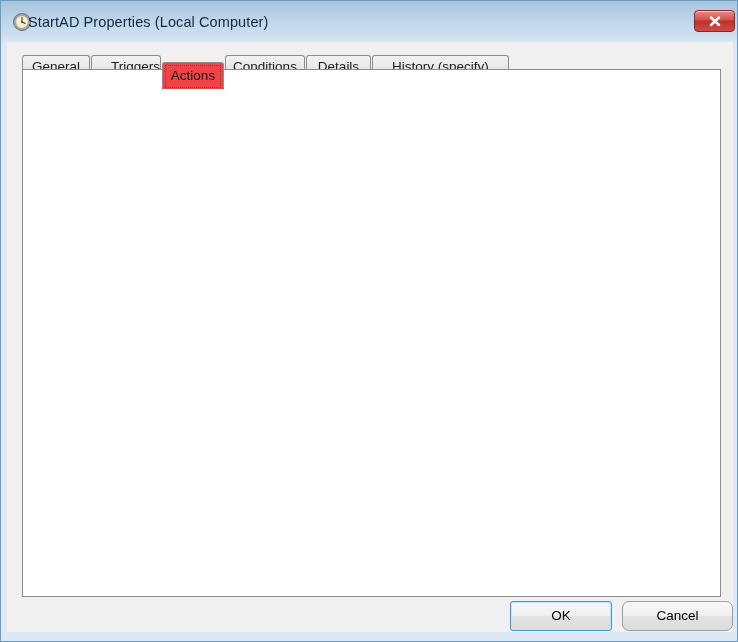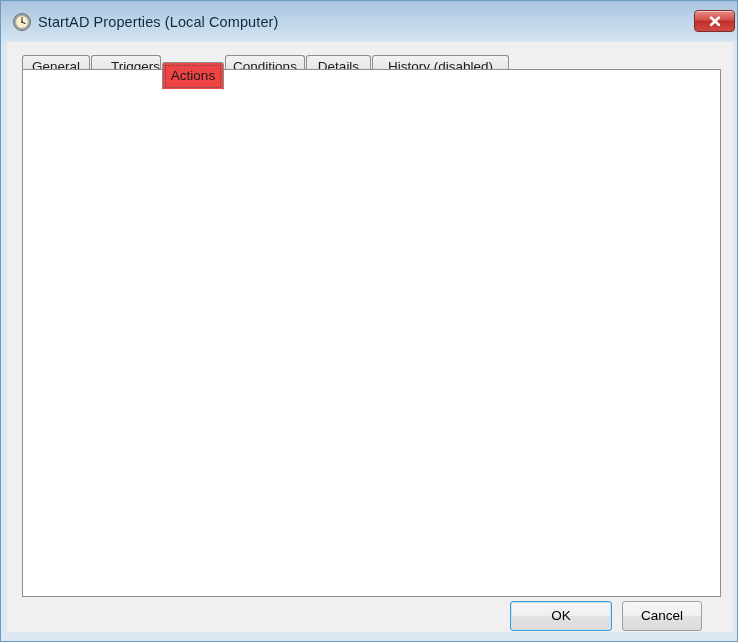--- a/index.html
+++ b/index.html
@@ -35,21 +35,21 @@
     width: 730px;
     height: 38px;
   }
   .title-icon {
     position: absolute;
     left: 7px; top: 9px;
     width: 20px; height: 20px;
   }
   .title-text {
     position: absolute;
-    left: 33px; top: 9px;
+    left: 23px; top: 9px;
     font-size: 14.5px;
     color: #102a45;
     line-height: 20px;
     white-space: nowrap;
     letter-spacing: 0.1px;
     text-align: right;
   }
   .close-btn {
     position: absolute;
     left: 689px; top: 7px;
@@ -254,21 +254,21 @@
   <div class="client">
 
     <div class="tabpage"></div>
 
     <div class="tabstrip">
       <div class="tab" style="left:0px;   width:68px;"><span>General</span></div>
       <div class="tab" style="left:69px;  width:70px;text-align:right;"><span>Triggers</span></div>
       <div class="tab active" style="left:140px; width:62px;"><span>Actions</span><span class="focusrect"></span></div>
       <div class="tab" style="left:203px; width:80px;text-decoration:underline;"><span>Conditions</span></div>
       <div class="tab" style="left:284px; width:65px;"><span>Details</span></div>
-      <div class="tab disabled" style="left:350px; width:137px;"><span>History (disabled)</span></div>
+      <div class="tab disabled" style="left:350px; width:137px;"><span>History (specify)</span></div>
     </div>
 
     <div class="intro">When you create a task, you must specify the action that will occur when your task starts.</div>
 
     <div class="listview">
       <div class="lv-header">
         <div class="lv-th" style="left:0px;   width:120px;">Action</div>
         <div class="lv-th" style="left:120px; width:418px;">Details</div>
         <div class="lv-th" style="left:538px; width:54px; border-right:none;"></div>
       </div>
@@ -288,17 +288,17 @@
           <path d="M1 1 L11 1 L6 7 Z" fill="#3c3c3c"></path>
         </svg>
     </div>
 
     <div class="btn" style="left:32px;  top:489px; width:92px;"><u>N</u><span>ew...</span></div>
     <div class="btn" style="left:128px; top:489px; width:92px;"><u>E</u><span>dit...</span></div>
     <div class="btn" style="left:224px; top:489px; width:82px;"><u>D</u><span>elete</span></div>
 
     <div class="bottombar">
       <div class="btn default" style="left:503px; top:3px; width:102px;"><span>OK</span></div>
-      <div class="btn" style="left:615px; top:3px; width:80px;"><span>Cancel</span></div>
+      <div class="btn" style="left:615px; top:3px; width:111px;border-radius:7px;"><span>Cancel</span></div>
     </div>
 
   </div>
 </div>
 
 </body></html>

